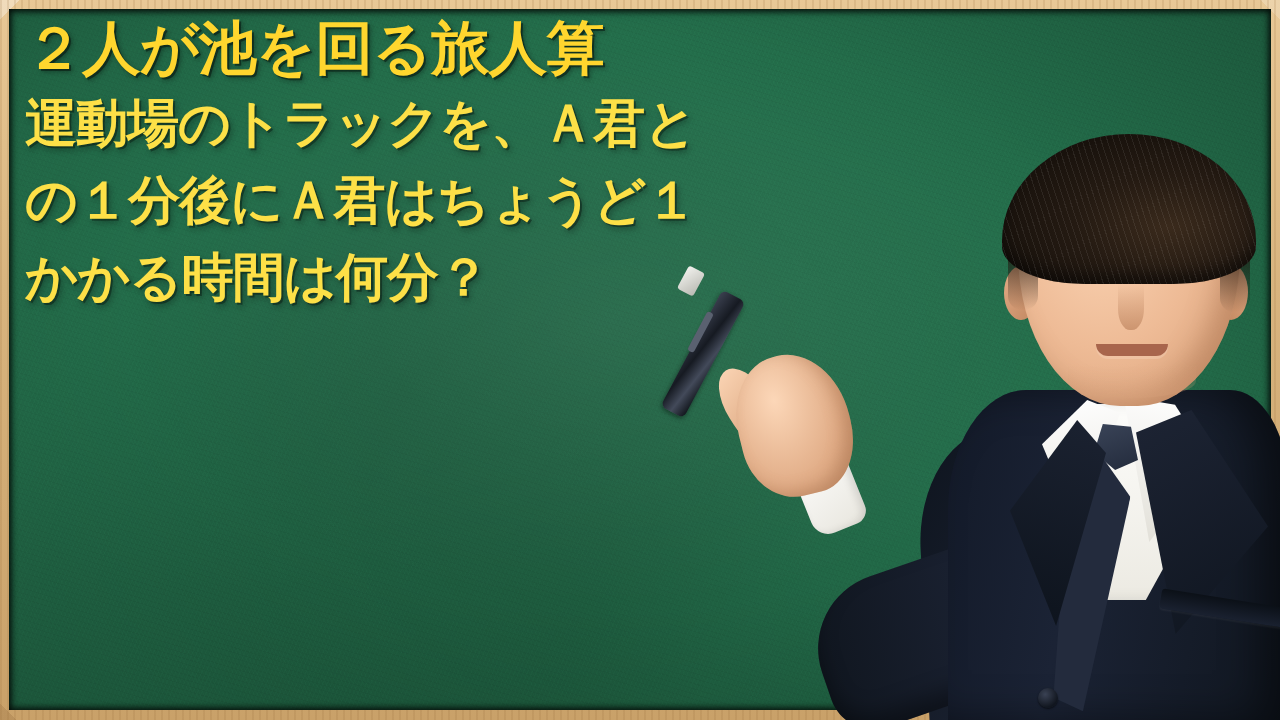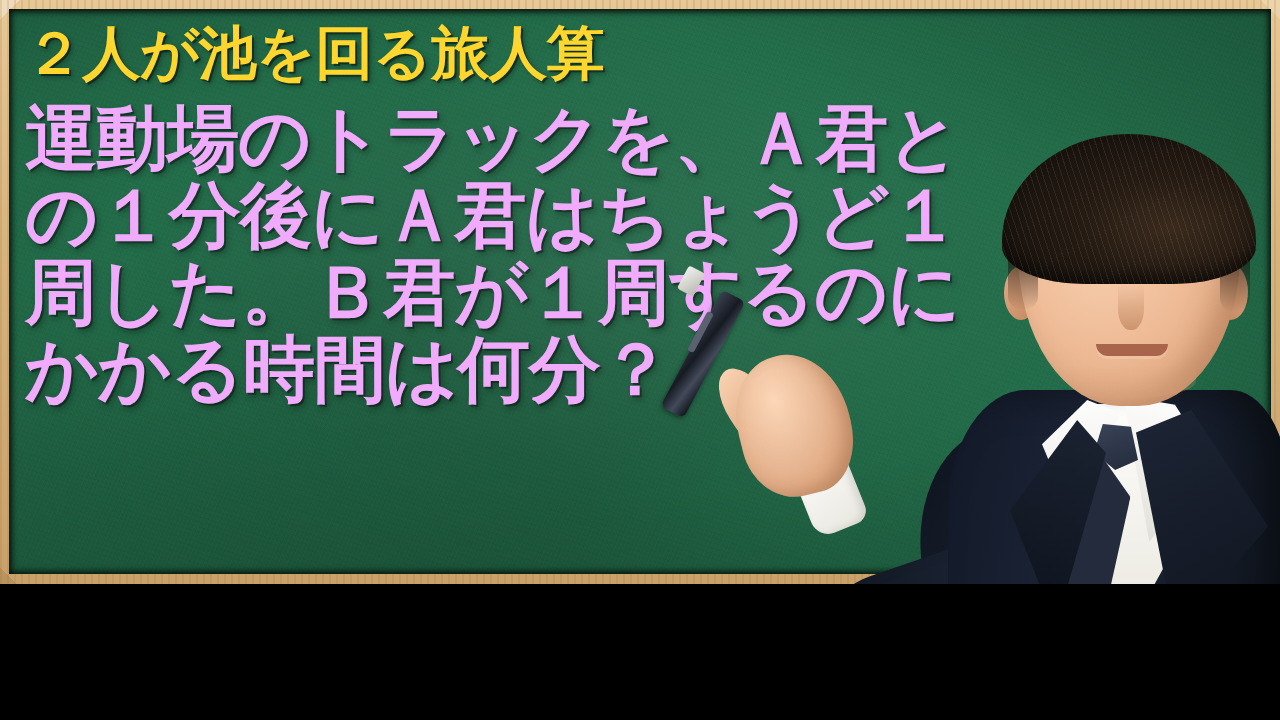--- a/index.html
+++ b/index.html
@@ -1,23 +1,23 @@
 <!DOCTYPE html>
 <html lang="ja"><head>
 <meta charset="utf-8">
 <title>blackboard-math-problem</title>
 <style>
   html,body{margin:0;padding:0;background:#000;}
   *{box-sizing:border-box;}
 
   .stage{
     position:relative;
-    width:1280px;height:584px;
+    width:1280px;height:720px;
     overflow:hidden;
-    font-family:Liberation Sans, sans-serif;
+    font-family:Liberation Mono, monospace;
     background:#caa169;
   }
 
   
   .frame{
     position:absolute;inset:0;
     background:
       linear-gradient(180deg,#e8c896 0%,#d8b47e 40%,#c9a169 100%);
   }
   .frame::before{ 
@@ -79,25 +79,25 @@
     line-height:1.04;
     font-weight:700;
     color:#FFD62E;
     letter-spacing:-.5px;
     text-shadow:
       2px 2px 0 rgba(0,0,0,.40),
       3px 3px 5px rgba(0,0,0,.32);
     white-space:nowrap;
   }
   .body-text{
-    margin-top:17px;
-    font-size:72px;
+    margin-top:6px;
+    font-size:52px;
     line-height:77px;
     font-weight:700;
-    color:#f0abfc;
+    color:#fde047;
     letter-spacing:-1px;
     text-shadow:
       2px 2px 0 rgba(0,0,0,.34),
       3px 4px 6px rgba(0,0,0,.30);
   }
   .body-text .ln{white-space:nowrap;display:block;}
 
   
   .teacher{
     position:absolute;
@@ -284,21 +284,20 @@
     <div class="board-tex"></div>
     <div class="board-vig"></div>
 
     <div class="chalk-wrap">
 
       <div class="title">２人が池を回る旅人算</div>
 
       <div class="body-text">
         <span class="ln">運動場のトラックを、Ａ君と</span>
         <span class="ln">の１分後にＡ君はちょうど１</span>
-        <span class="ln">周した。Ｂ君が１周するのに</span>
         <span class="ln">かかる時間は何分？</span>
       </div>
 
     </div>
   </div>
 
   <div class="teacher">
     <div class="t-shape suit-l"></div>
     <div class="t-shape arm"></div>
     <div class="t-shape cuff"></div>

